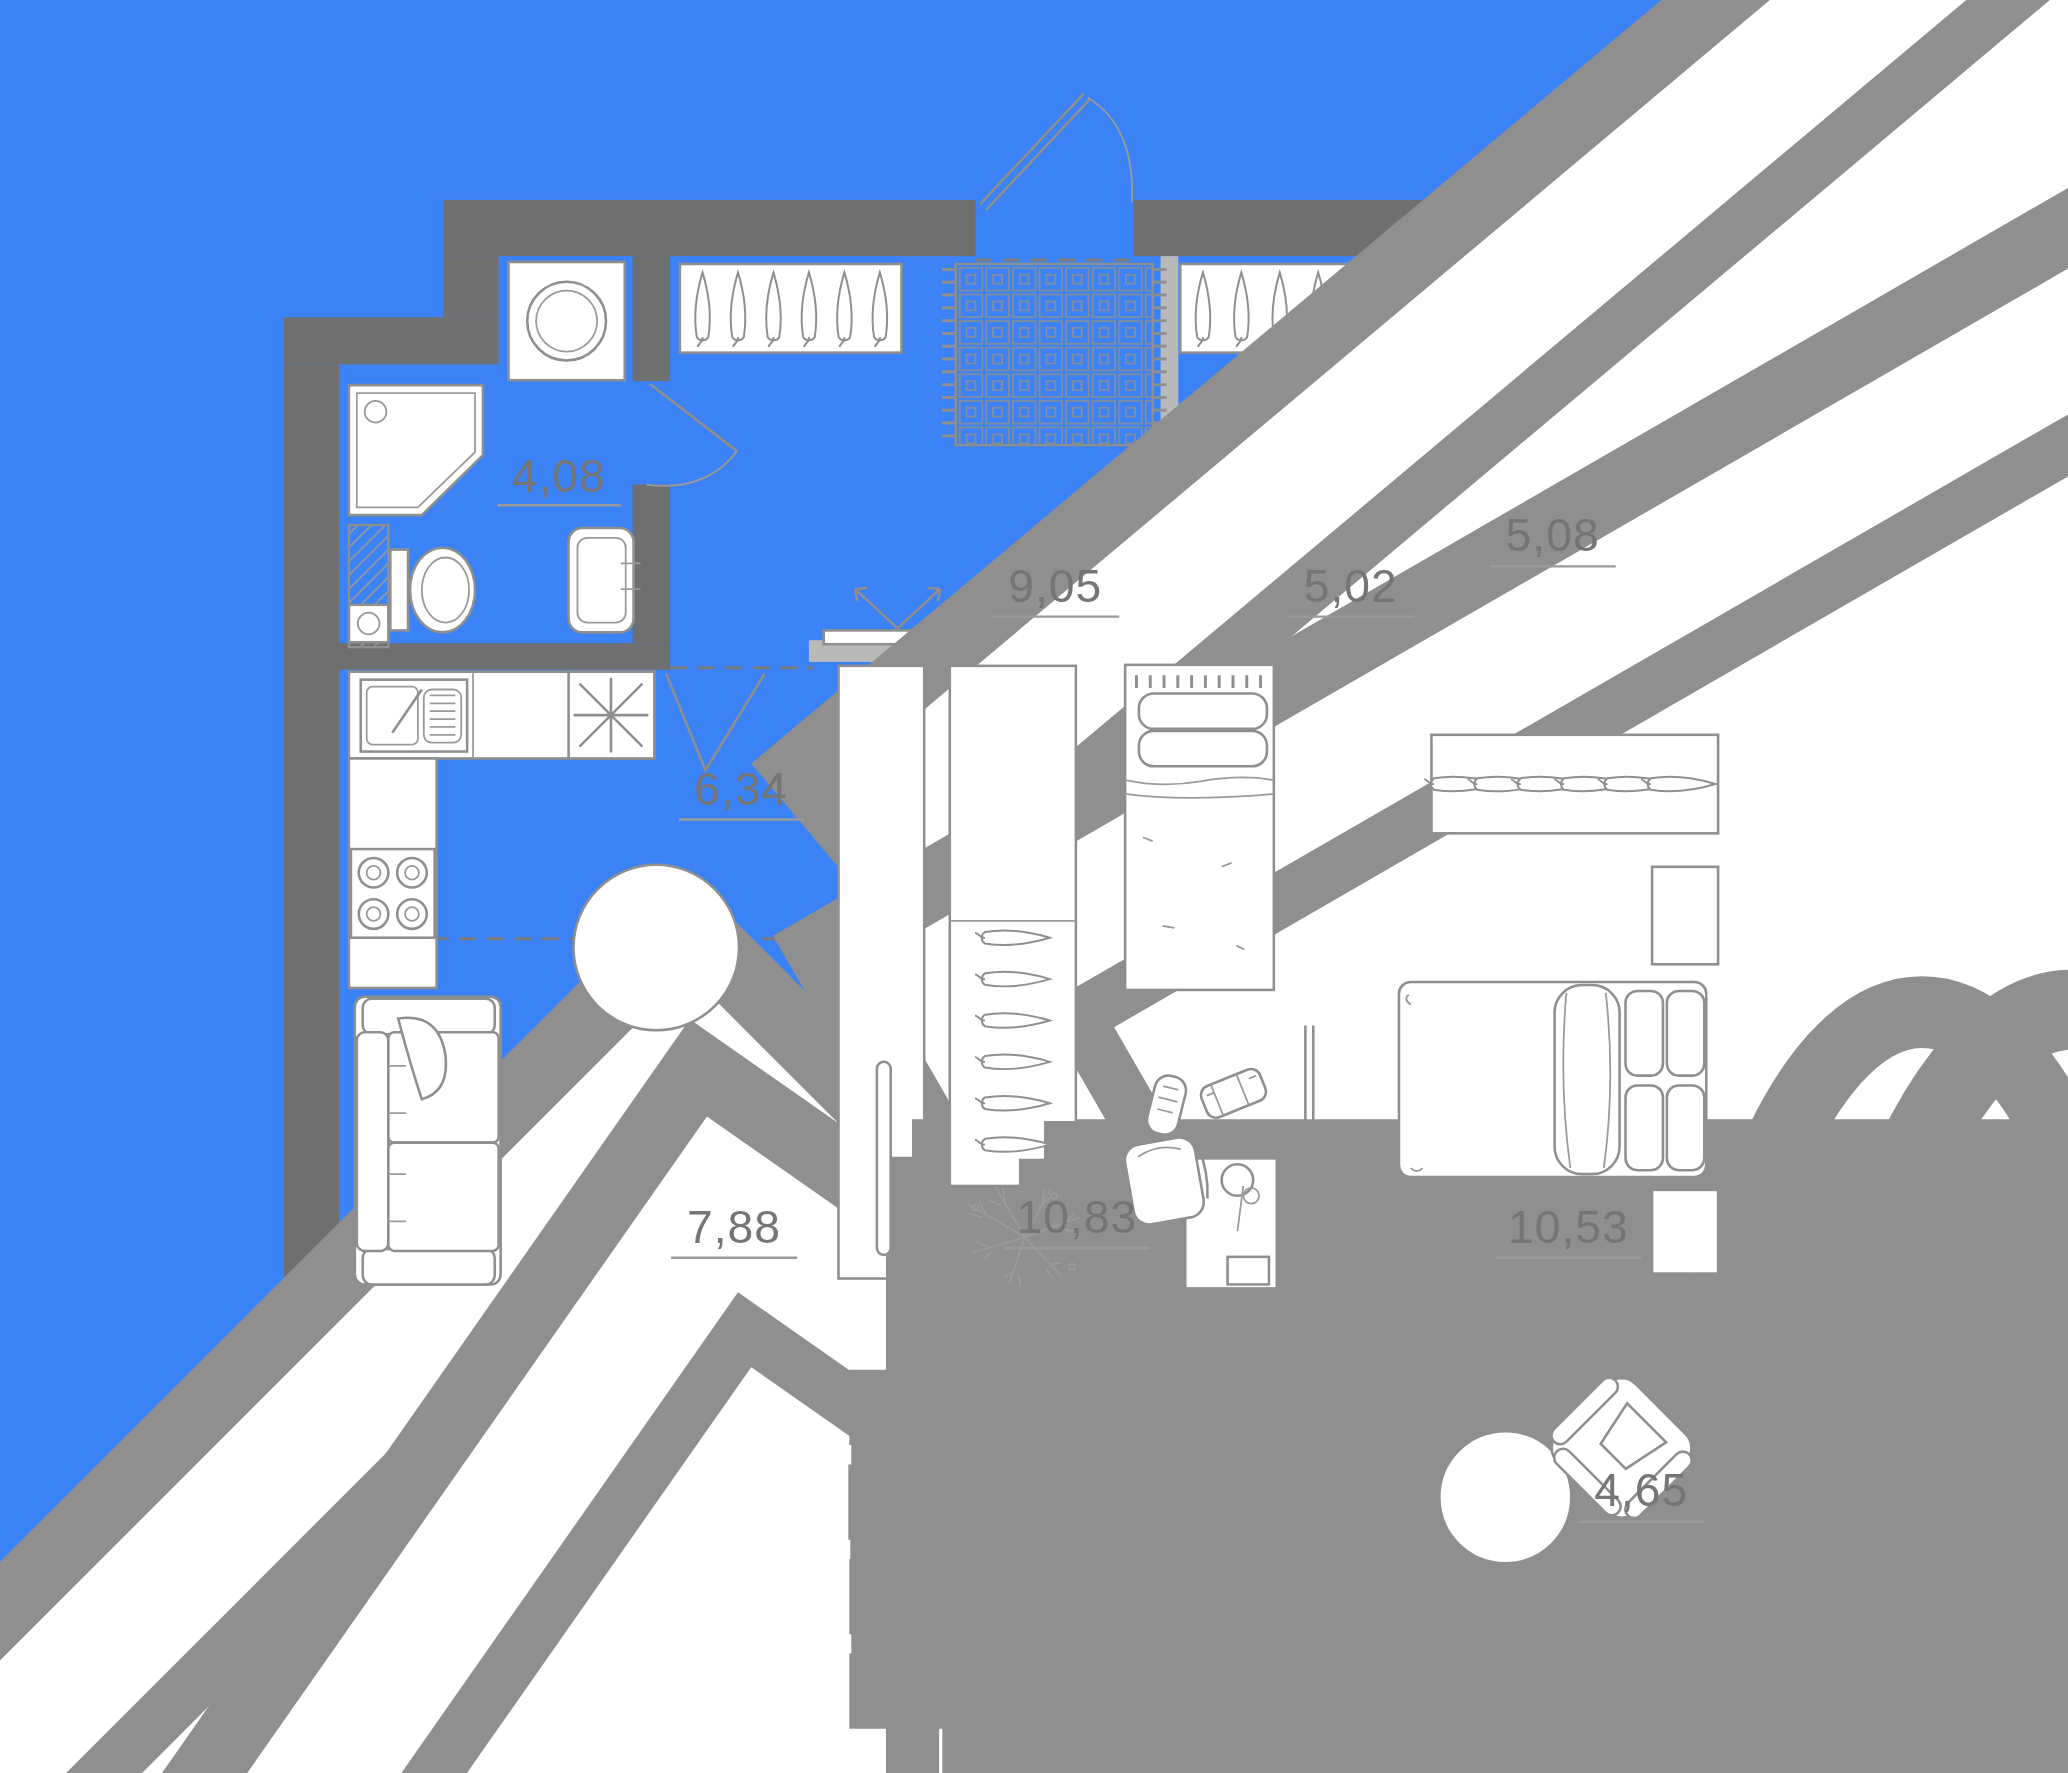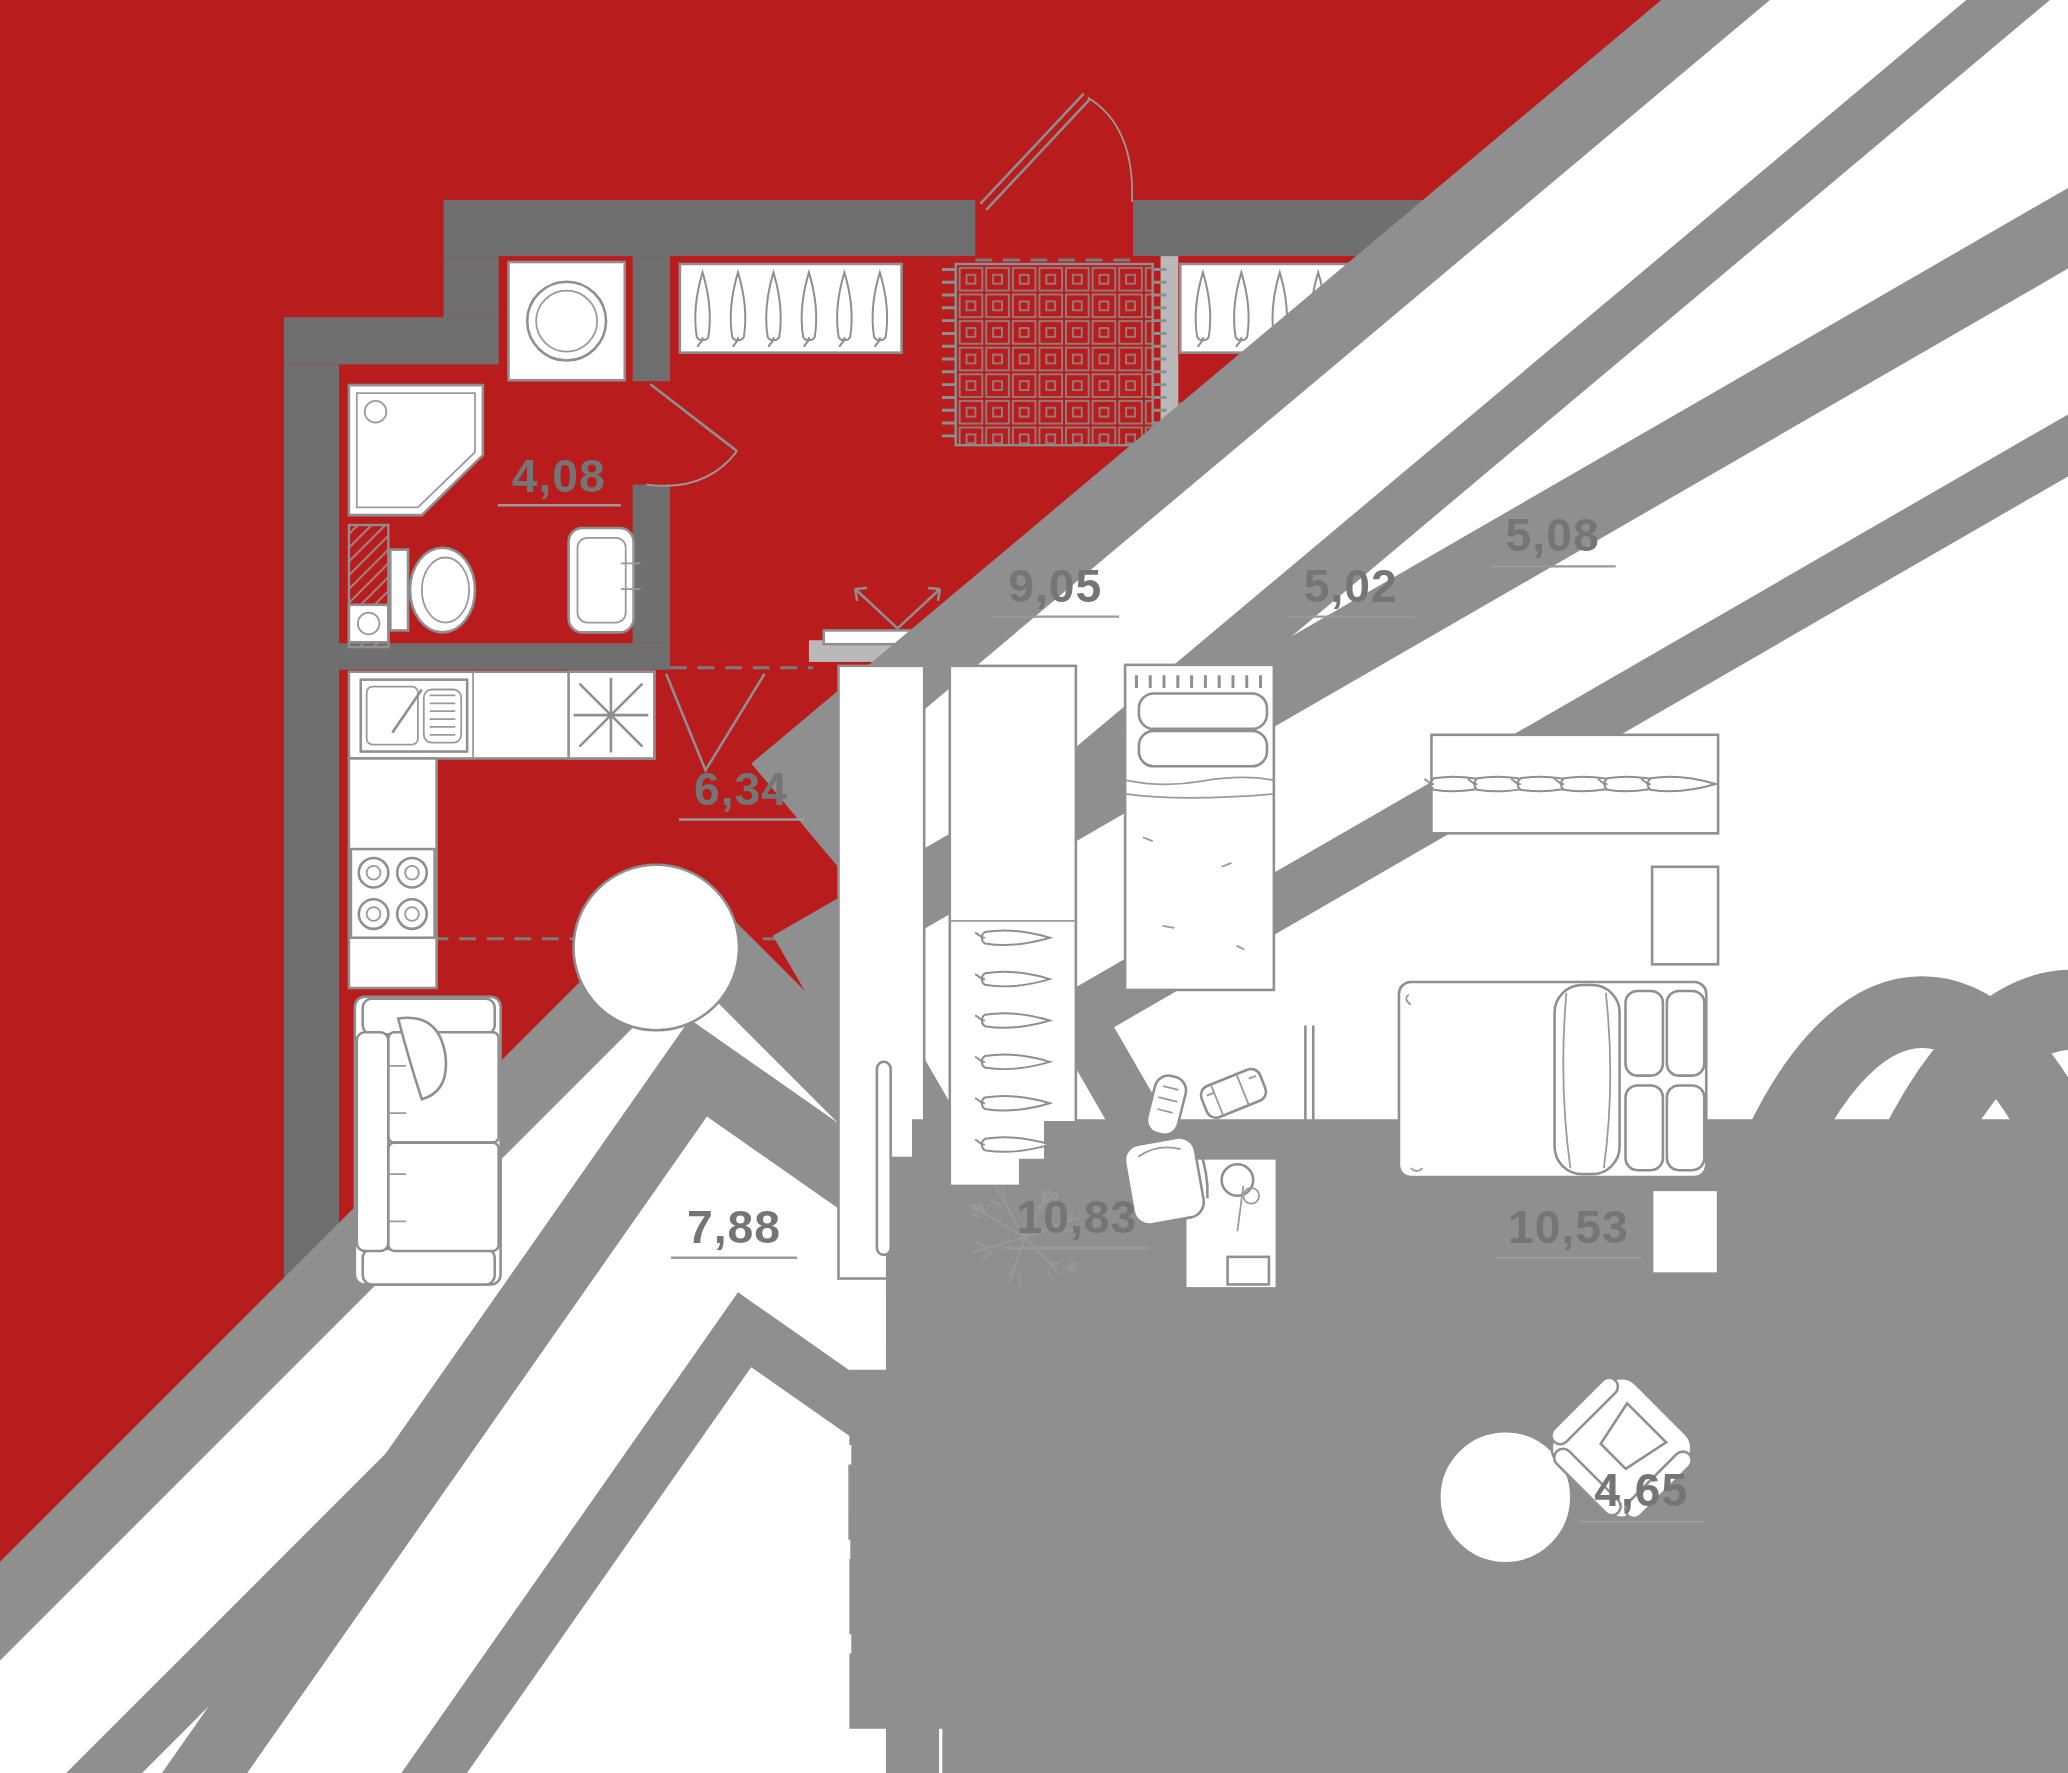--- a/index.html
+++ b/index.html
@@ -1,16 +1,16 @@
 <!DOCTYPE html>
 <html><head>
 <meta charset="utf-8">
 <style>
   html,body{margin:0;padding:0;background:#ffffff;}
-  .stage{position:relative;width:1884px;height:1773px;background:#b91c1c;font-family:"Liberation Sans",sans-serif;font-weight:bold;}
+  .stage{position:relative;width:1884px;height:1773px;background:#3b82f6;font-family:"Liberation Sans",sans-serif;}
   svg{display:block}
   .lbl{font-family:"Liberation Sans","DejaVu Sans",sans-serif;font-size:47px;fill:#757575;letter-spacing:1px;}
   .u{stroke:#9a9a9a;stroke-width:2.5;}
   .wall{fill:#6f6f6f;}
   .lwall{fill:#b9b9b9;}
   .ln{stroke:#8f8f8f;stroke-width:2.6;fill:none;}
   .lnf{stroke:#8f8f8f;stroke-width:2.6;fill:#ffffff;}
   .thin{stroke:#9a9a9a;stroke-width:1.8;fill:none;}
   .dash{stroke:#7c7c7c;stroke-width:3;fill:none;stroke-dasharray:17 11;}
   .dashT{stroke:#9a9a9a;stroke-width:2.2;fill:none;stroke-dasharray:12 9;}

